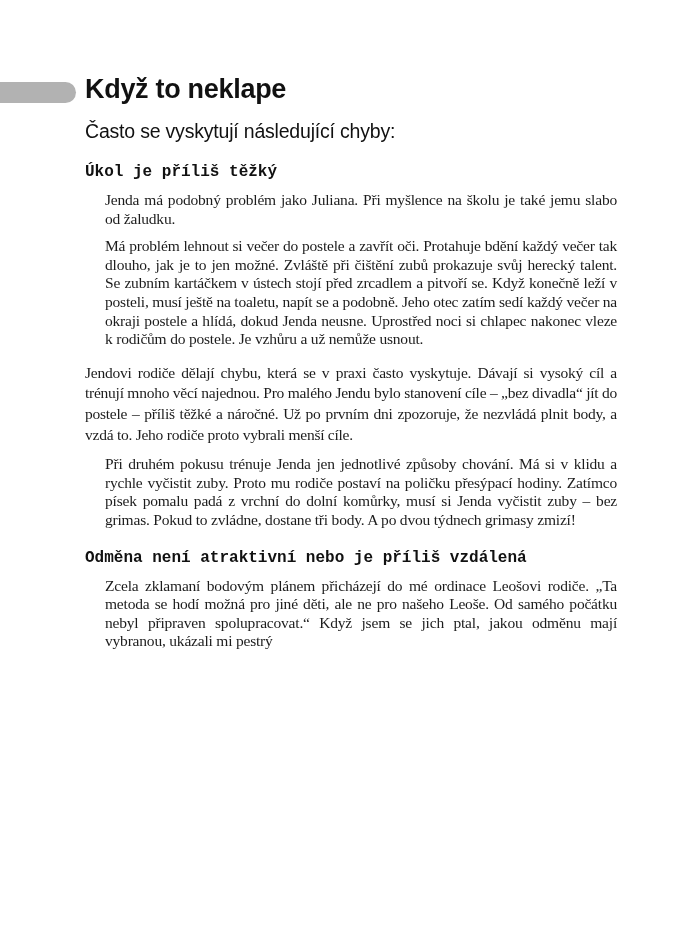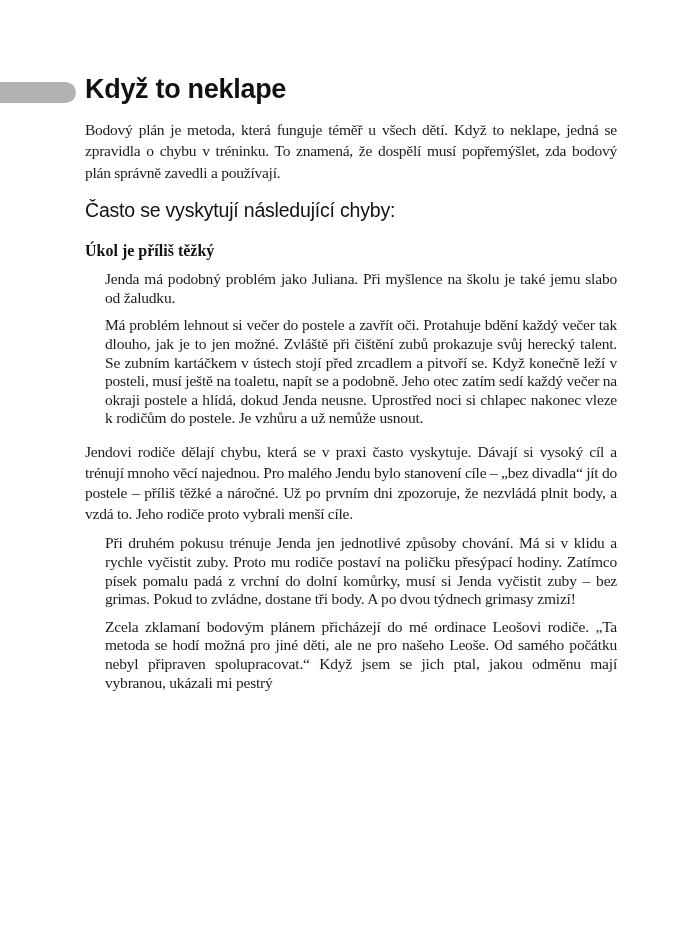--- a/index.html
+++ b/index.html
@@ -54,20 +54,21 @@
     font-weight: 400;
     color: #111111;
     letter-spacing: -0.2px;
   }
   h3.sub-heading {
     margin: 18px 0 0;
     font-size: 16px;
     line-height: 20px;
     font-weight: 700;
     color: #111111;
+    font-family: Liberation Mono, monospace;
   }
   p.quote {
     margin: 9px 0 0 20px;
     font-size: 15.5px;
     line-height: 18.6px;
     text-align: justify;
     letter-spacing: -0.2px;
   }
   p.quote.after-commentary { margin-top: 10px; }
   .footer {
@@ -94,33 +95,33 @@
 <body>
 
 <div class="page">
 
   <div class="chapter-tab"></div>
 
   <div class="content">
 
     <h1 class="chapter-title">Když to neklape</h1>
 
-    <p class="body-par intro">Bodový plán je metoda, která funguje téměř u všech dětí. Když to neklape, jedná se zpravidla o chybu v tréninku. To znamená, že dospělí musí popřemýšlet, zda bodový plán správně zavedli a používají.</p>
 
     <h2 class="errors-heading">Často se vyskytují následující chyby:</h2>
 
     <h3 class="sub-heading">Úkol je příliš těžký</h3>
 
     <p class="quote">Jenda má podobný problém jako Juliana. Při myšlence na školu je také jemu slabo od žaludku.</p>
     <p class="quote">Má problém lehnout si večer do postele a zavřít oči. Protahuje bdění každý večer tak dlouho, jak je to jen možné. Zvláště při čištění zubů prokazuje svůj herecký talent. Se zubním kartáčkem v ústech stojí před zrcadlem a pitvoří se. Když konečně leží v posteli, musí ještě na toaletu, napít se a podobně. Jeho otec zatím sedí každý večer na okraji postele a hlídá, dokud Jenda neusne. Uprostřed noci si chlapec nakonec vleze k rodičům do postele. Je vzhůru a už nemůže usnout.</p>
 
     <p class="body-par">Jendovi rodiče dělají chybu, která se v praxi často vyskytuje. Dávají si vysoký cíl a trénují mnoho věcí najednou. Pro malého Jendu bylo stanovení cíle – „bez divadla“ jít do postele – příliš těžké a náročné. Už po prvním dni zpozoruje, že nezvládá plnit body, a vzdá to. Jeho rodiče proto vybrali menší cíle.</p>
 
     <p class="quote after-commentary">Při druhém pokusu trénuje Jenda jen jednotlivé způsoby chování. Má si v klidu a rychle vyčistit zuby. Proto mu rodiče postaví na poličku přesýpací hodiny. Zatímco písek pomalu padá z vrchní do dolní komůrky, musí si Jenda vyčistit zuby – bez grimas. Pokud to zvládne, dostane tři body. A po dvou týdnech grimasy zmizí!</p>
 
+    <h3 class="sub-heading">Odměna není atraktivní nebo je příliš vzdálená</h3>
 
 
     <p class="quote">Zcela zklamaní bodovým plánem přicházejí do mé ordinace Leošovi rodiče. „Ta metoda se hodí možná pro jiné děti, ale ne pro našeho Leoše. Od samého počátku nebyl připraven spolupracovat.“ Když jsem se jich ptal, jakou odměnu mají vybranou, ukázali mi pestrý</p>
 
   </div>
 
   <div class="footer">
     <span class="page-number">60</span>
     <span class="footer-bullet"></span>
     <span class="book-title">Do školy beze strachu</span>

